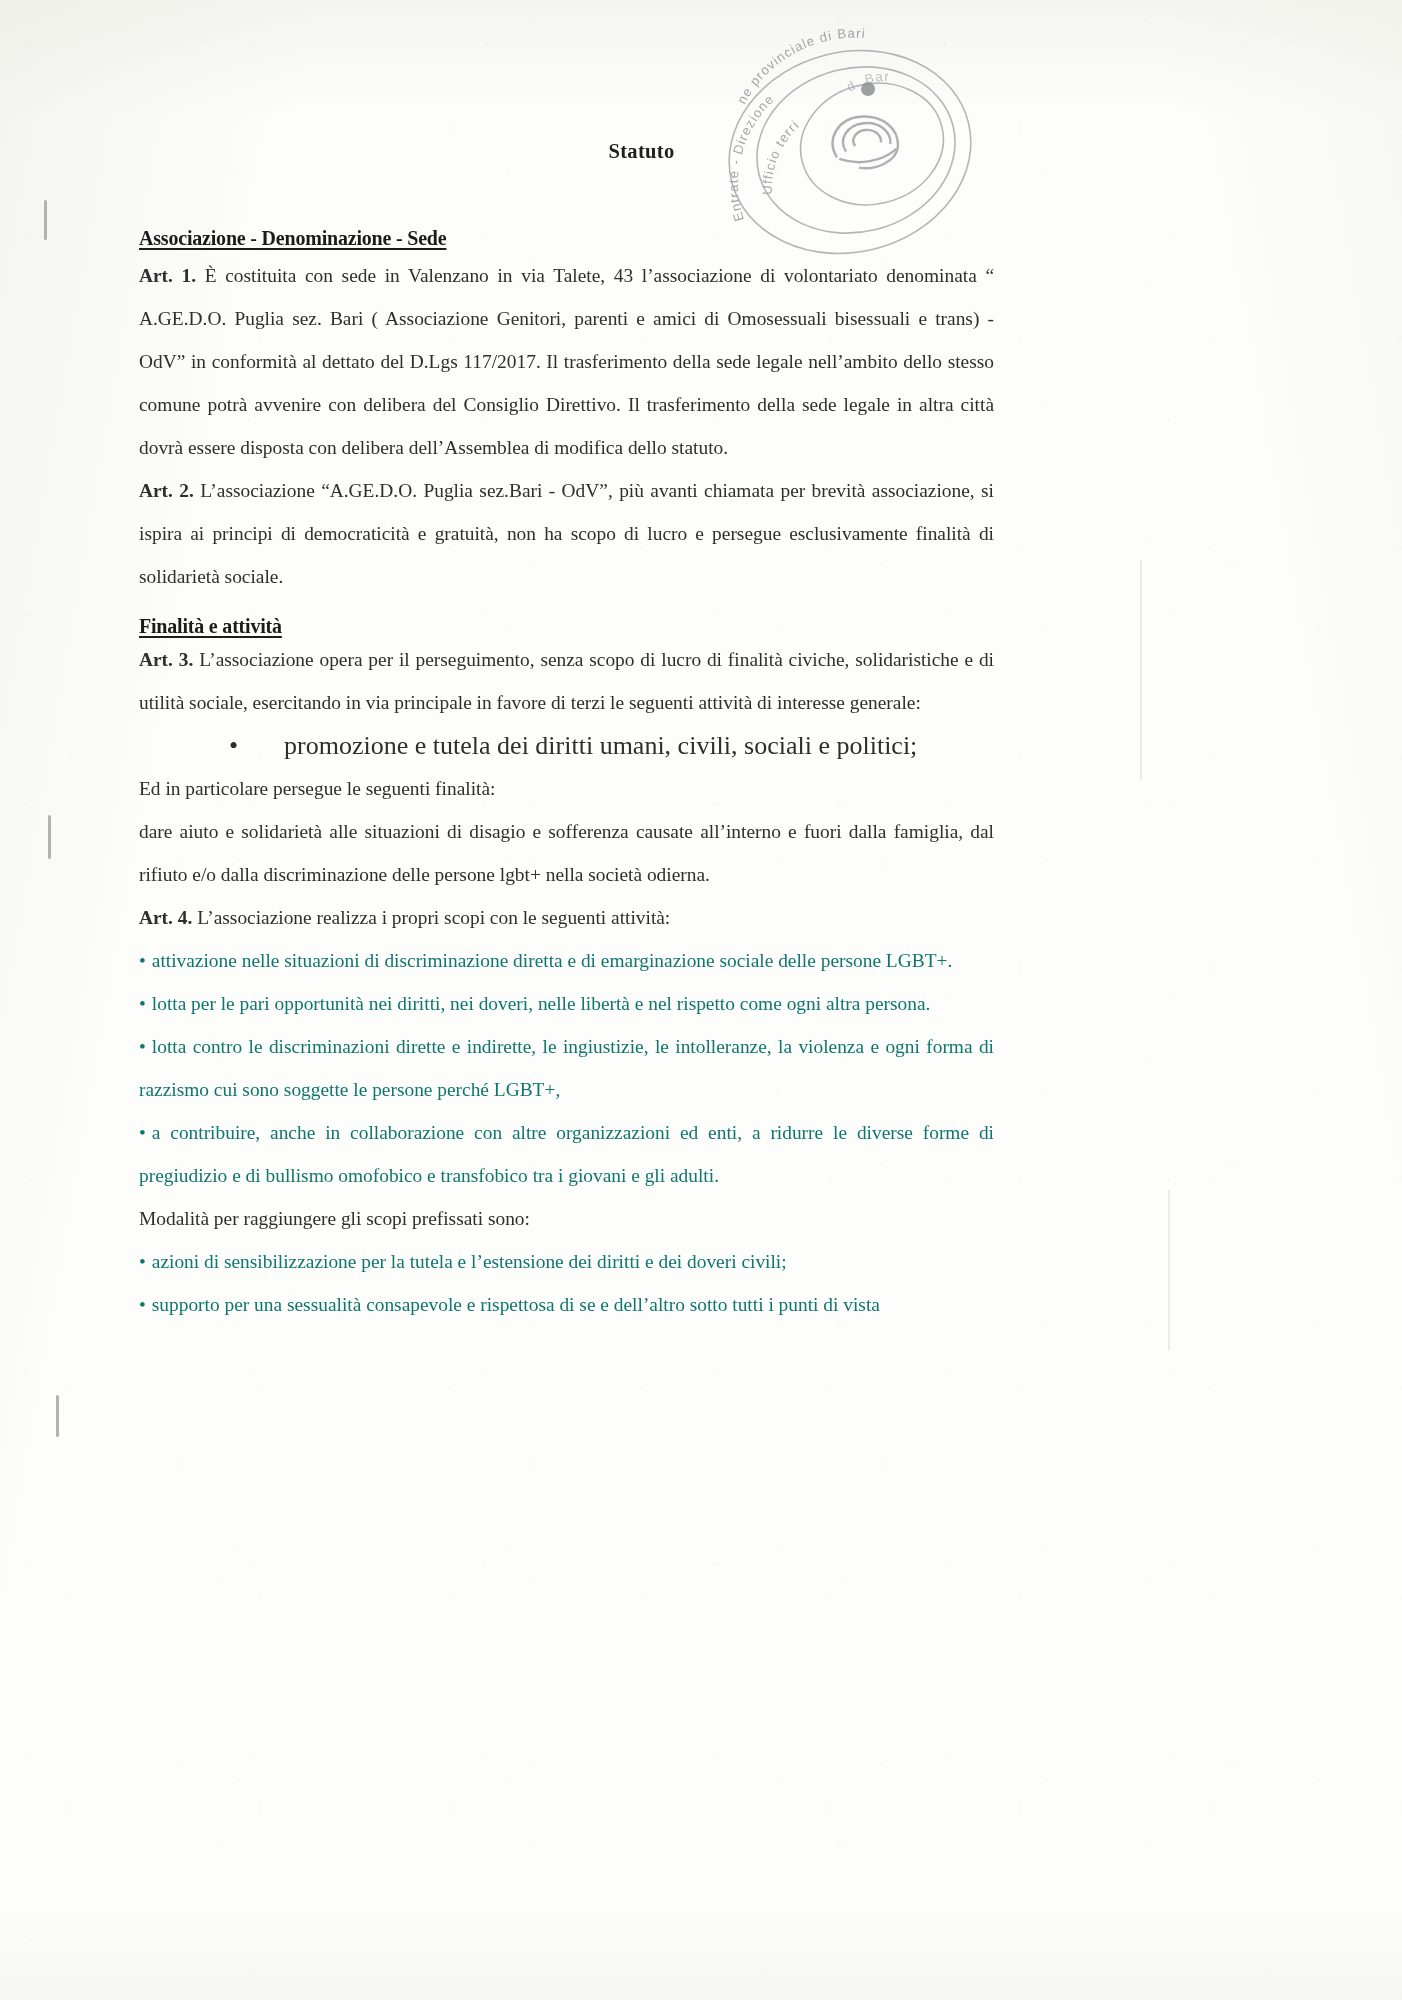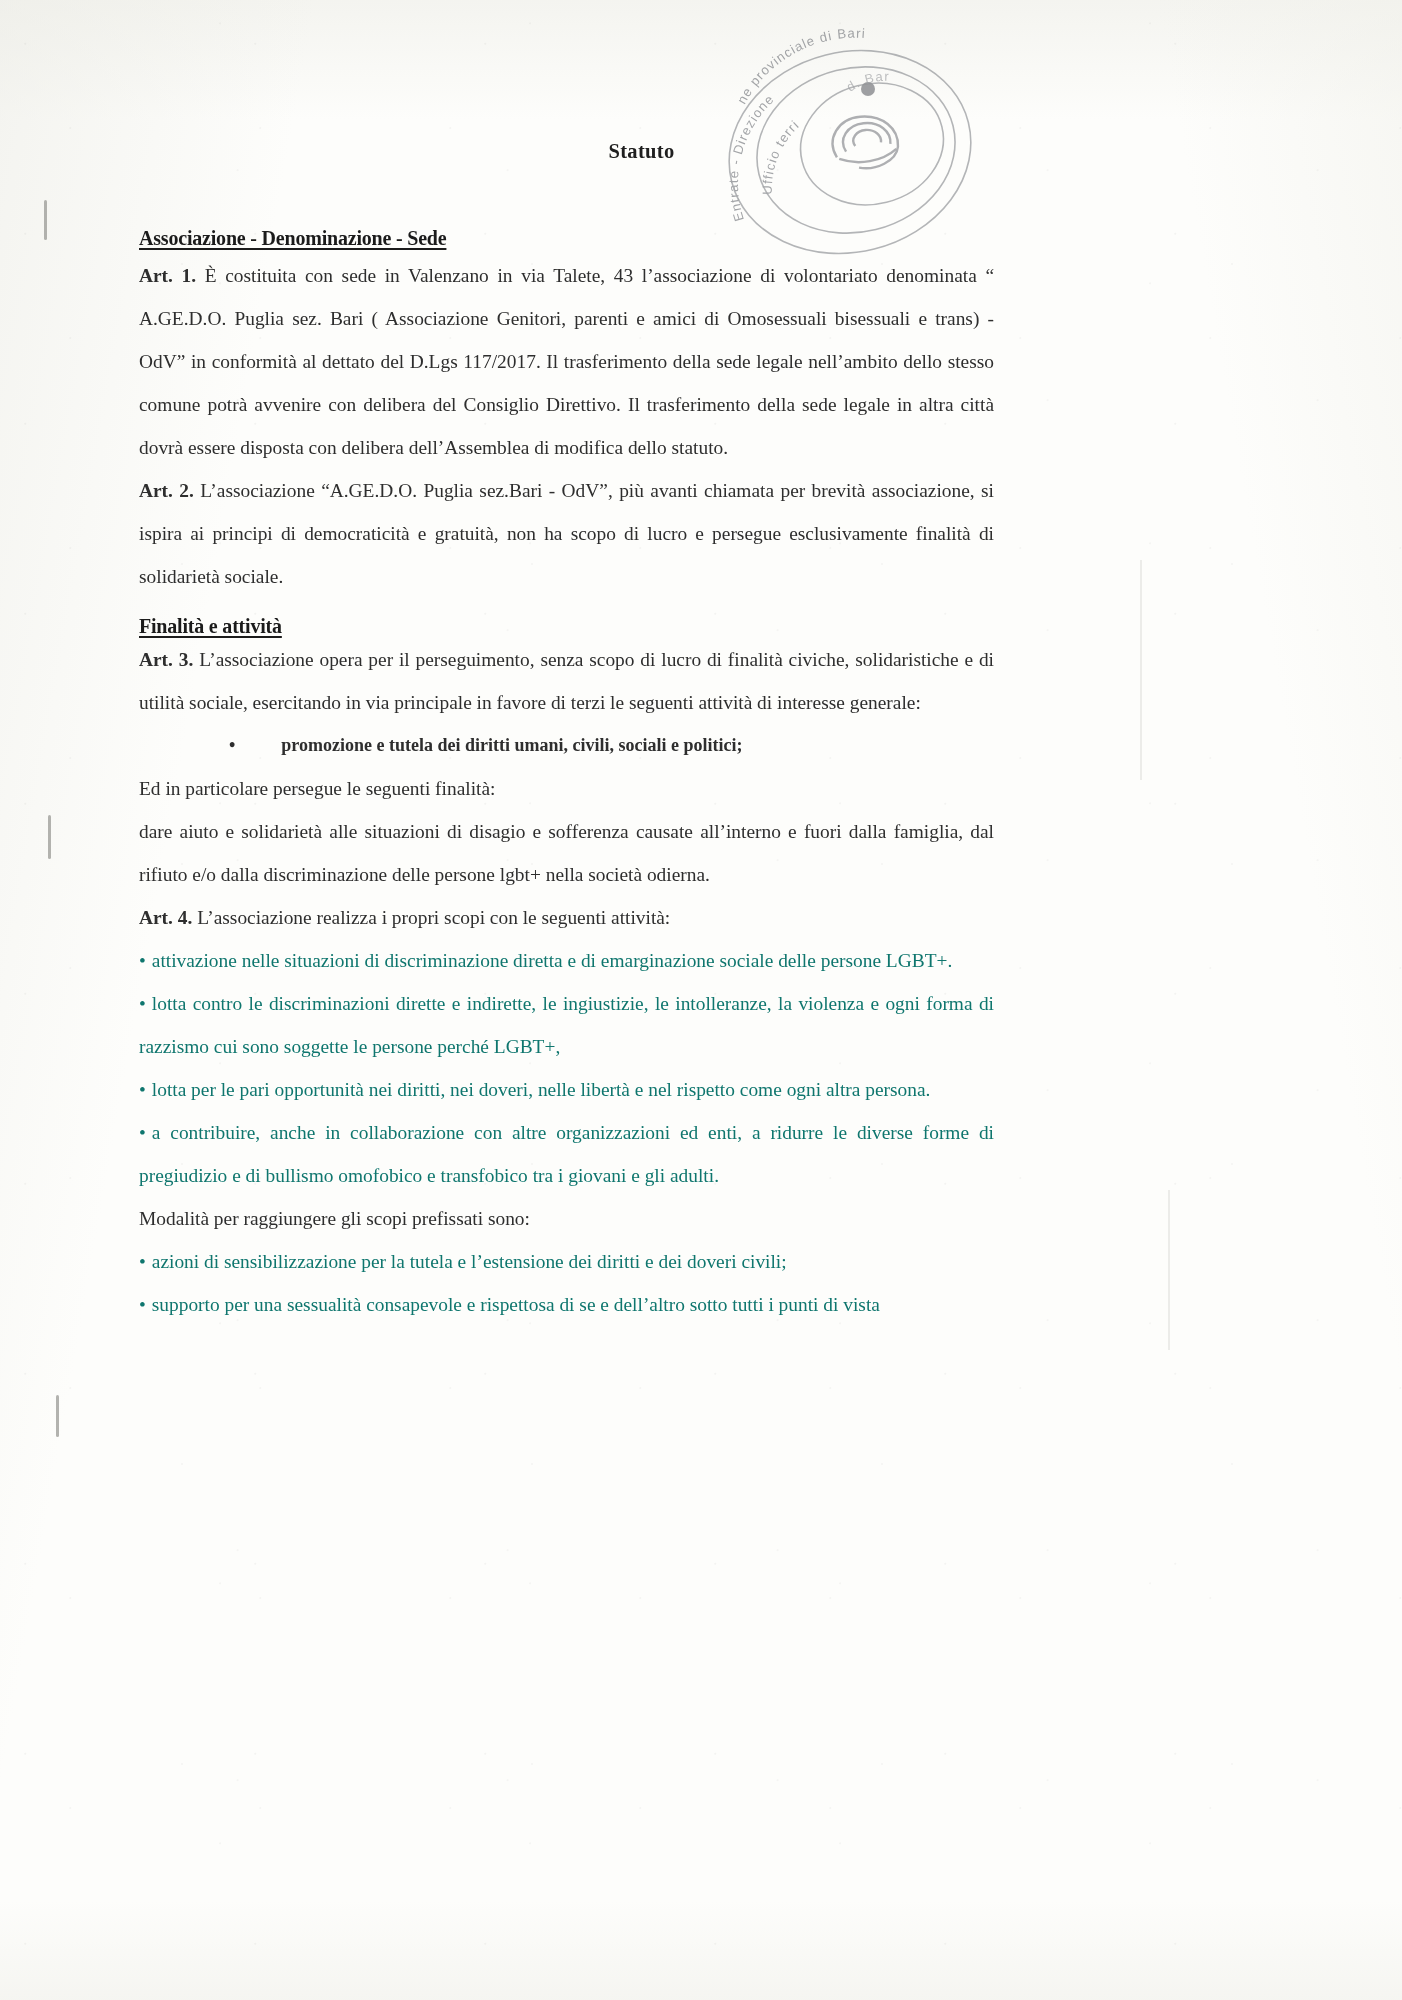--- a/index.html
+++ b/index.html
@@ -74,26 +74,25 @@
     line-height: 43px;
     text-align: justify;
     text-justify: inter-word;
     margin: 0;
     color: #2e2e2e;
   }
   p.body.first { margin-top: 4px; }
   .art { font-weight: bold; }
 
   .bullet-indent {
-    font-size: 18px;
+    font-size: 26px;
     line-height: 43px;
     margin: 0;
     padding-left: 90px;
     color: #2e2e2e;
-    font-weight: bold;
   }
   .bullet-indent .dot { margin-right: 46px; }
 
   .bullet-line {
     font-size: 19.4px;
     line-height: 43px;
     text-align: justify;
     margin: 0;
     color: #0f766e;
   }
@@ -201,23 +200,23 @@
     <p class="bullet-indent"><span class="dot">•</span><span>promozione e tutela dei diritti umani, civili, sociali e politici;</span></p>
 
     <p class="body">Ed in particolare persegue le seguenti finalità:</p>
 
     <p class="body">dare aiuto e solidarietà alle situazioni di disagio e sofferenza causate all’interno e fuori dalla famiglia, dal rifiuto e/o dalla discriminazione delle persone lgbt+ nella società odierna.</p>
 
     <p class="body"><span class="art">Art. 4.</span><span> L’associazione realizza i propri scopi con le seguenti attività:</span></p>
 
     <p class="bullet-line"><span class="dot">•</span><span>attivazione nelle situazioni di discriminazione diretta e di emarginazione sociale delle persone LGBT+.</span></p>
 
+    <p class="bullet-line"><span class="dot">•</span><span>lotta per le pari opportunità nei diritti, nei doveri, nelle libertà e nel rispetto come ogni altra persona.</span></p>
+
     <p class="bullet-line"><span class="dot">•</span><span>lotta contro le discriminazioni dirette e indirette, le ingiustizie, le intolleranze, la violenza e ogni forma di razzismo cui sono soggette le persone perché LGBT+,</span></p>
-
-    <p class="bullet-line"><span class="dot">•</span><span>lotta per le pari opportunità nei diritti, nei doveri, nelle libertà e nel rispetto come ogni altra persona.</span></p>
 
     <p class="bullet-line"><span class="dot">•</span><span>a contribuire, anche in collaborazione con altre organizzazioni ed enti, a ridurre le diverse forme di pregiudizio e di bullismo omofobico e transfobico tra i giovani e gli adulti.</span></p>
 
     <p class="body">Modalità per raggiungere gli scopi prefissati sono:</p>
 
     <p class="bullet-line"><span class="dot">•</span><span>azioni di sensibilizzazione per la tutela e l’estensione dei diritti e dei doveri civili;</span></p>
 
 
     <p class="bullet-line"><span class="dot">•</span><span>supporto per una sessualità consapevole e rispettosa di se e dell’altro sotto tutti i punti di vista</span></p>
 

